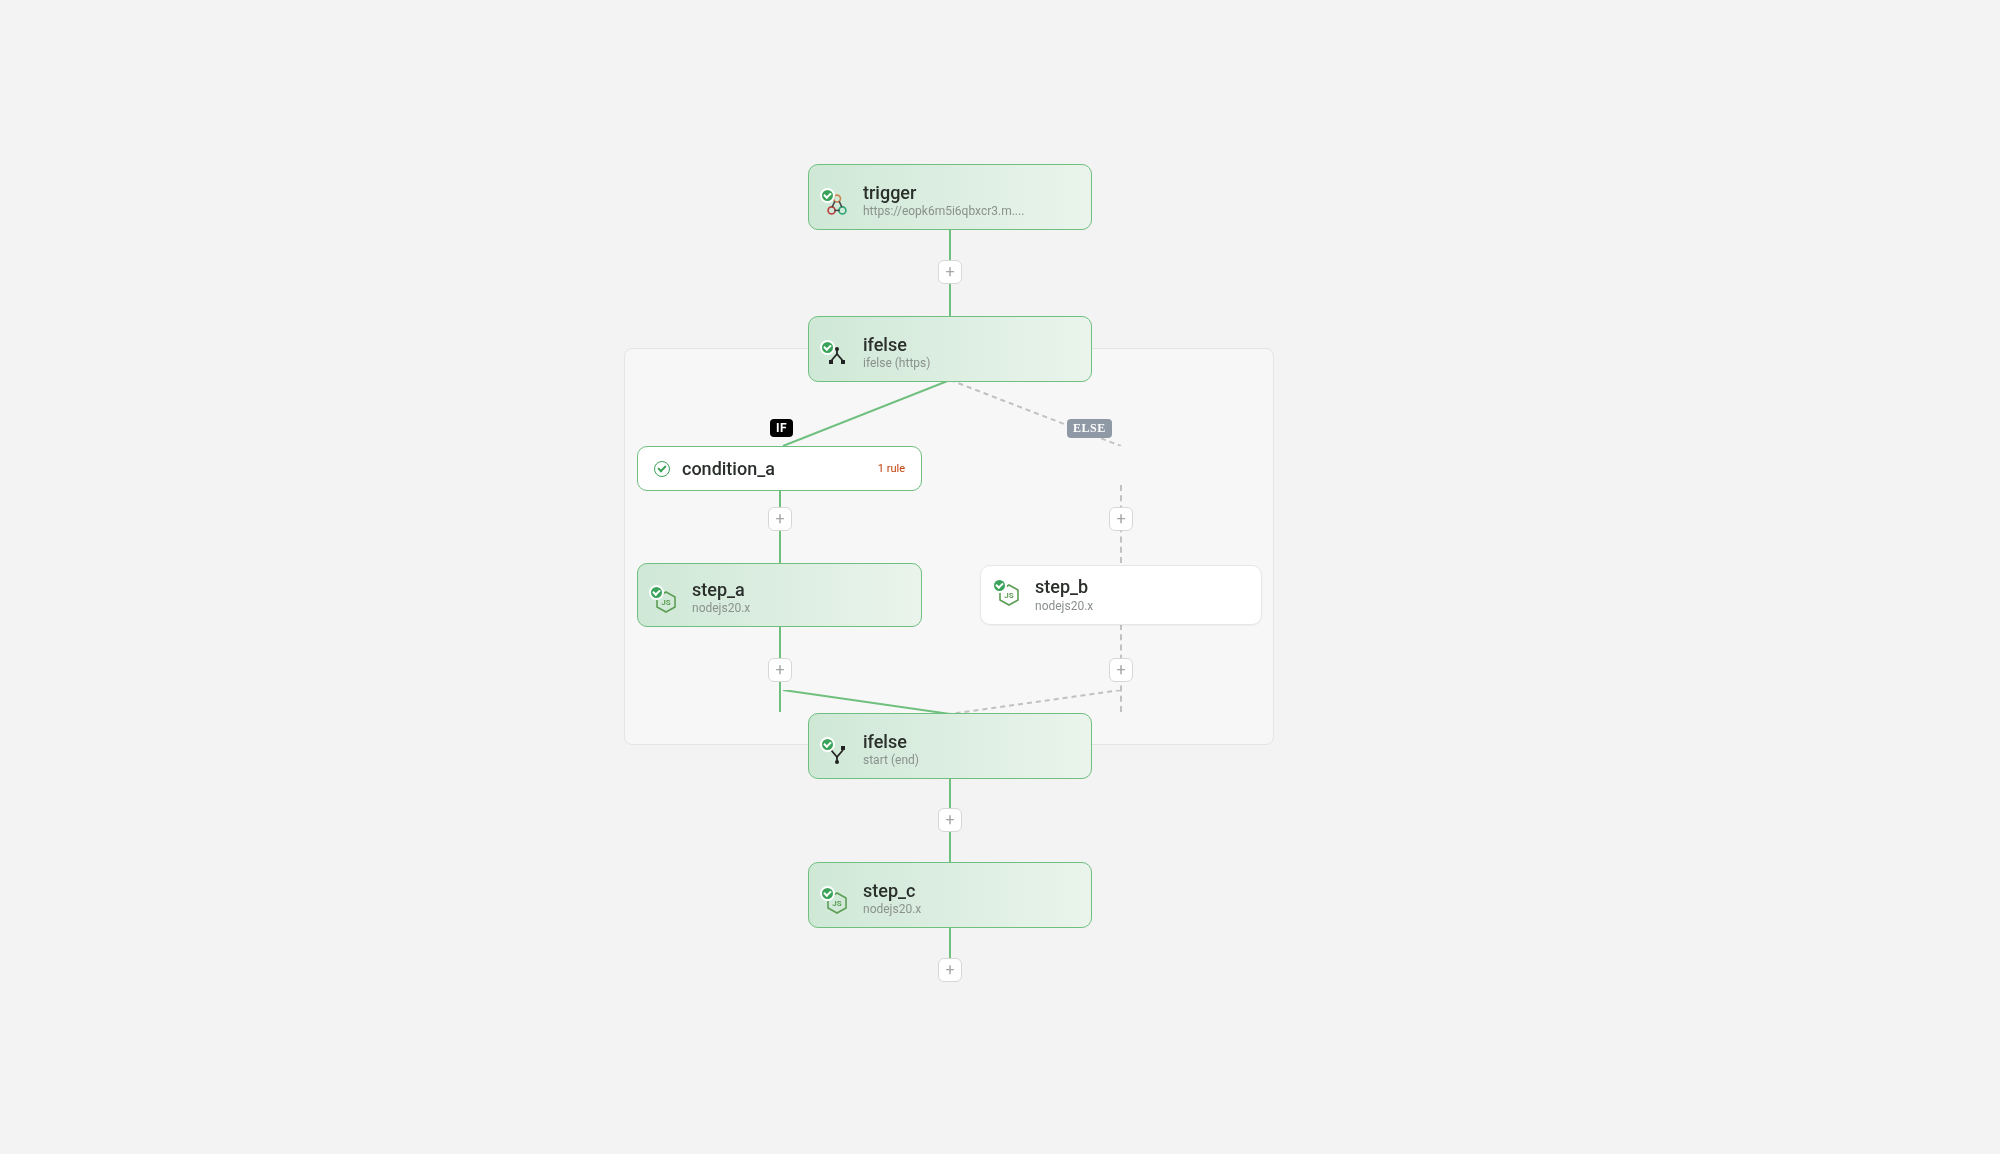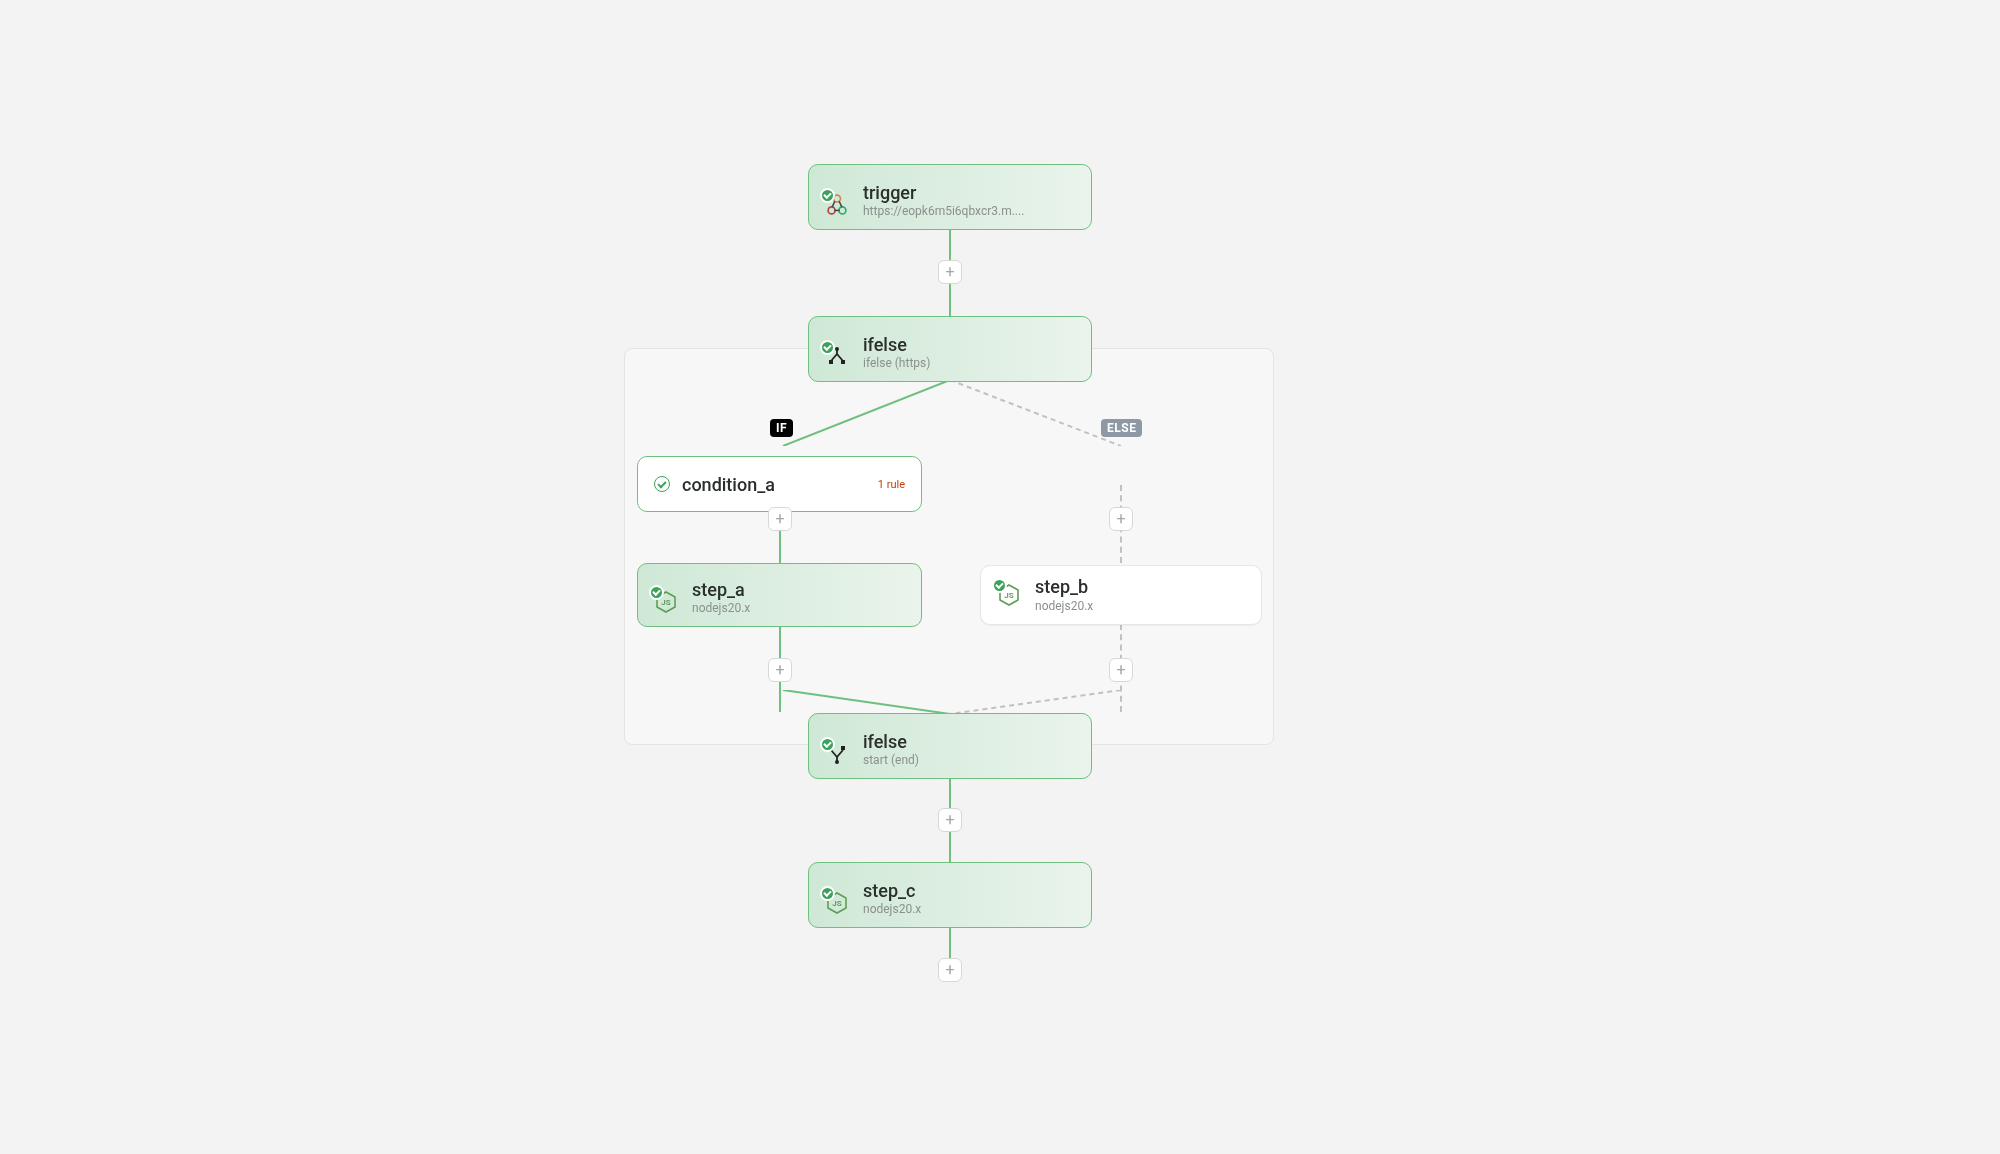--- a/index.html
+++ b/index.html
@@ -230,23 +230,23 @@
       </svg>
     </div>
     <div class="text-wrap">
       <span class="title">ifelse</span>
       <span class="subtitle">ifelse (https)</span>
     </div>
   </div>
 
   <div class="tag if" style="left:770px; top:419px;">IF</div>
 
-  <div class="tag else" style="left:1101px; top:419px;">ELSE</div>
-
-  <div class="condition" style="left:637px; top:456px; width:285px; height:56px;">
+  <div class="tag else" style="left:1067px; top:419px;font-family:Liberation Serif, serif;">ELSE</div>
+
+  <div class="condition" style="left:637px; top:446px; width:285px; height:45px;">
     <div class="left">
       <span class="check-circle"></span>
       <span class="cond-title">condition_a</span>
     </div>
     <span class="rule-count">1 rule</span>
   </div>
 
 
   <div class="add-btn" style="left:768px; top:507px;">
     <span class="plus">+</span>

